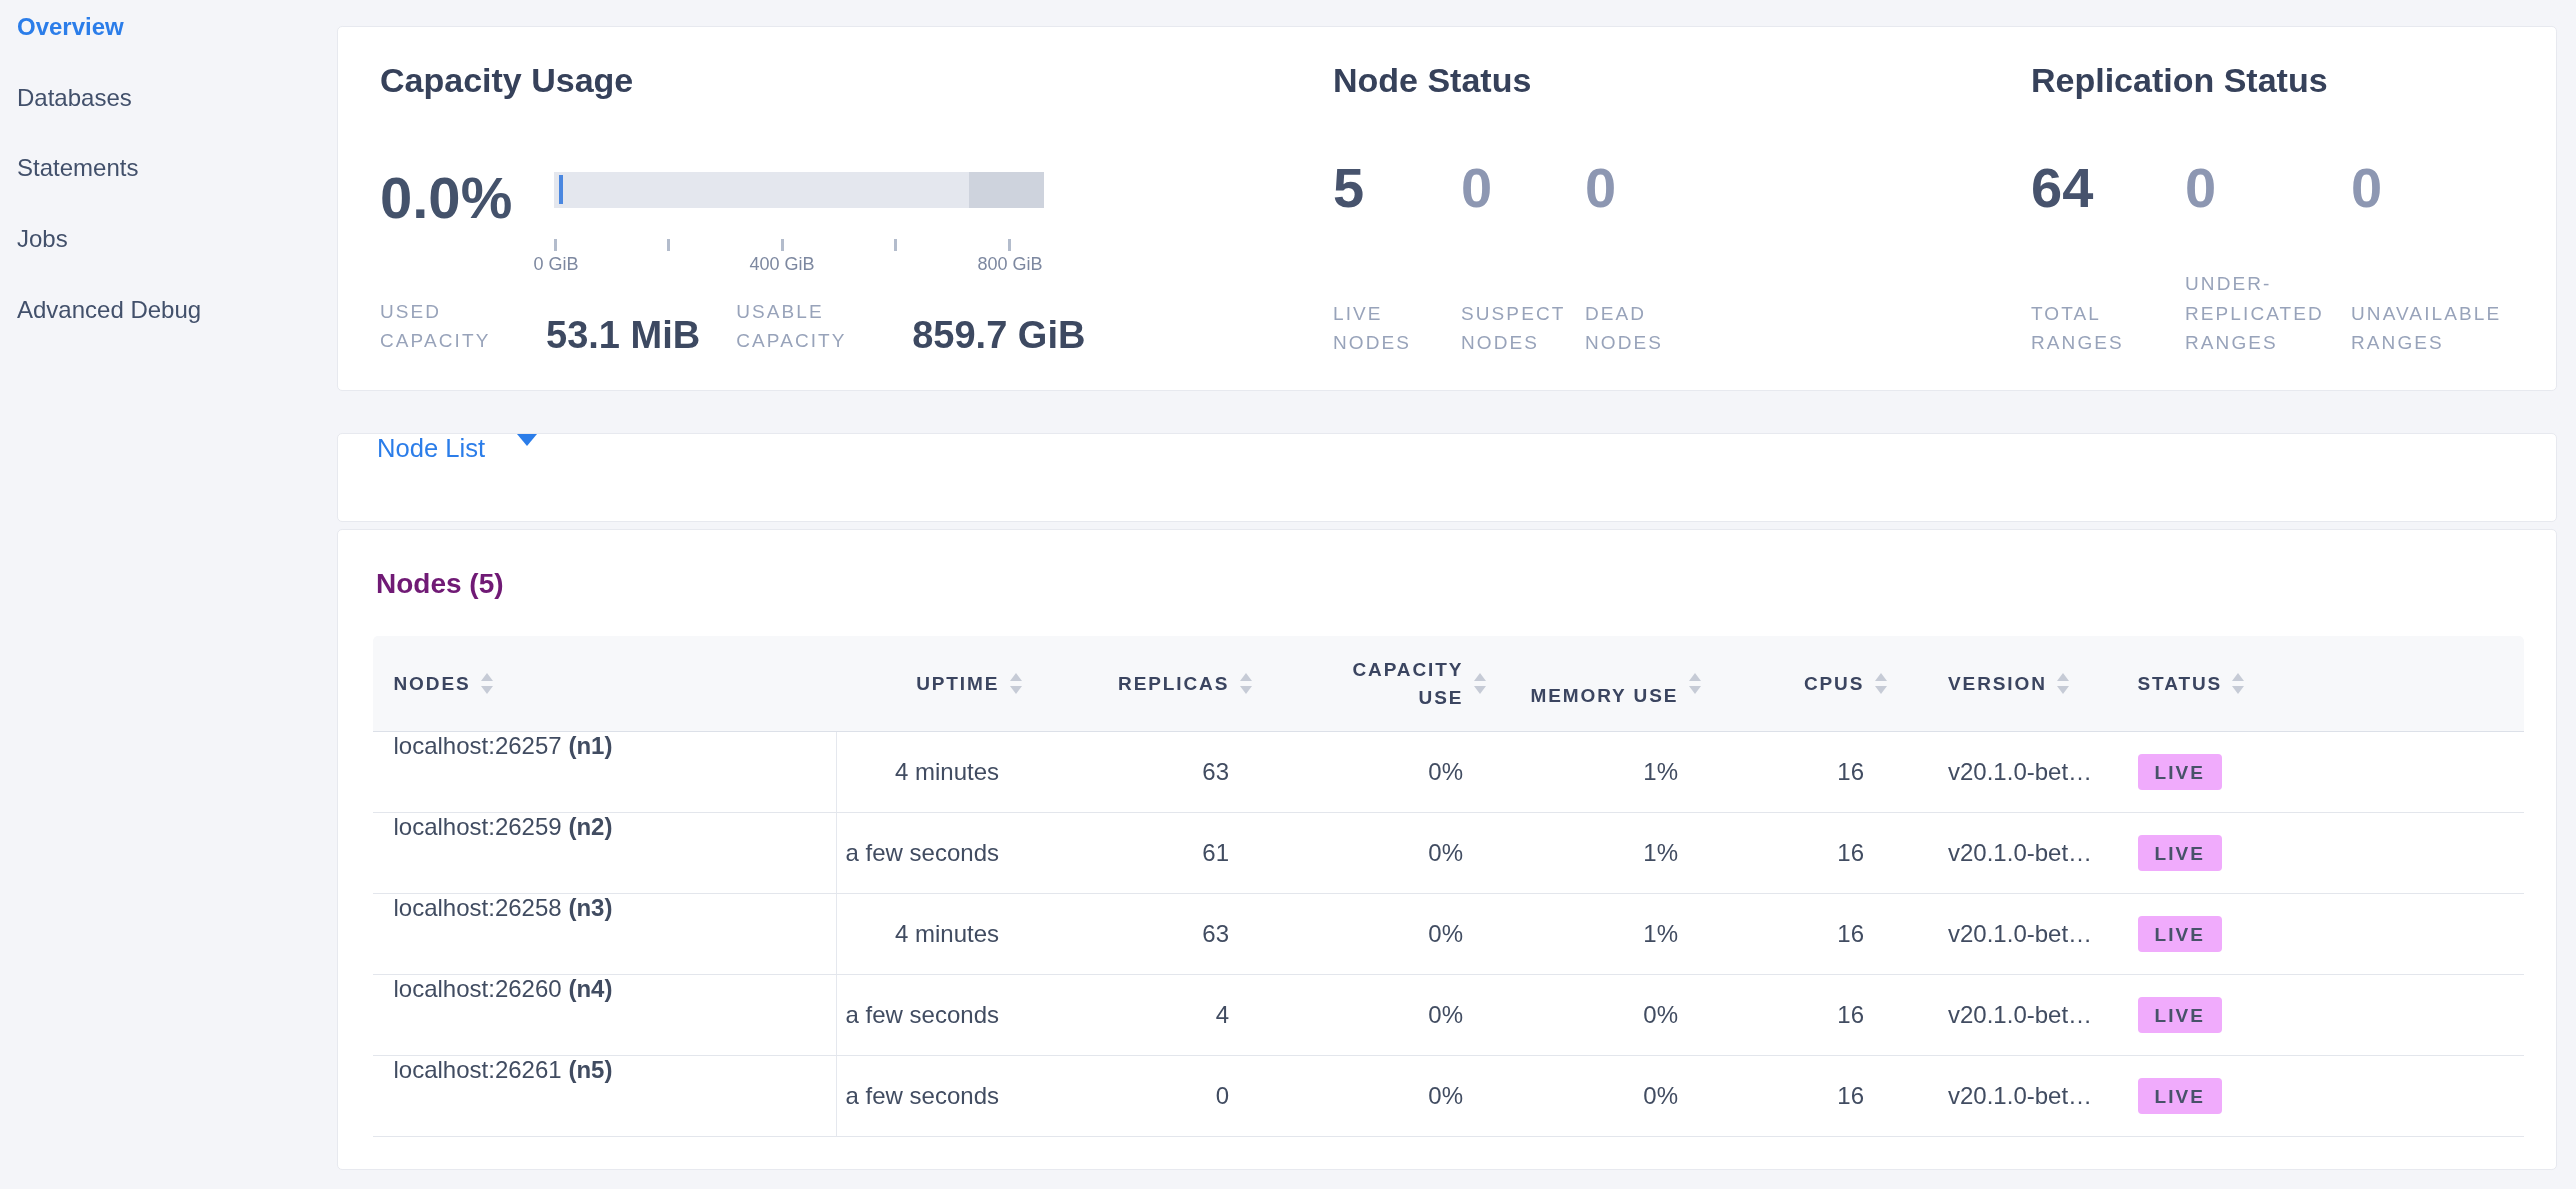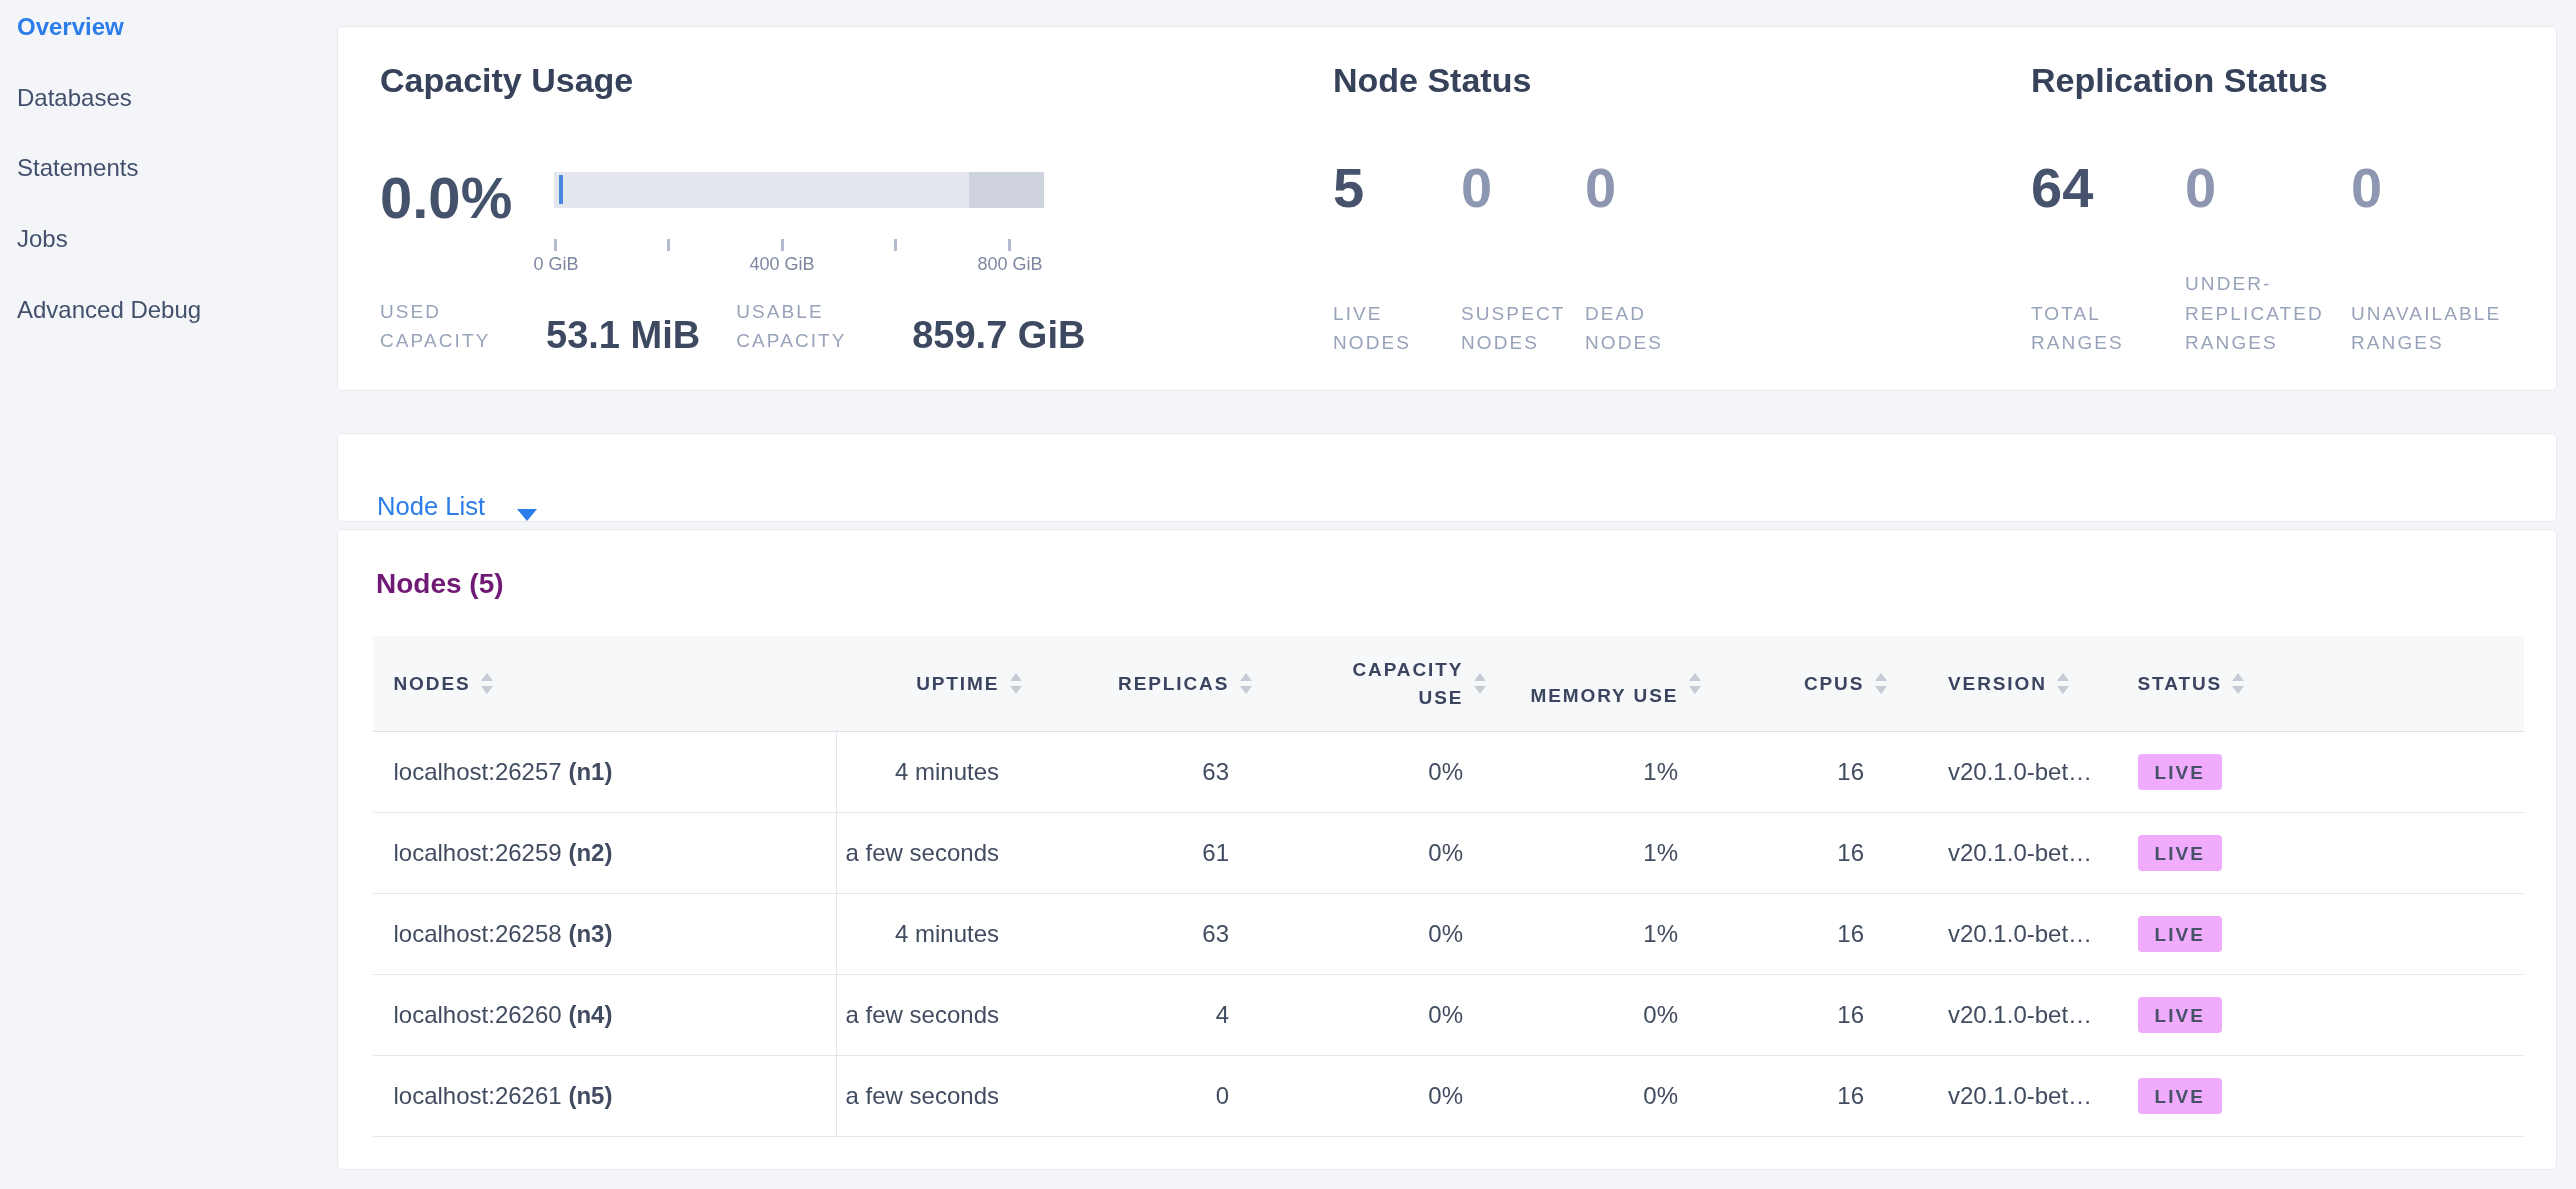--- a/index.html
+++ b/index.html
@@ -49,21 +49,21 @@
 
   
   .stats { position:absolute; top:133px; display:flex; }
   .stat  { display:flex; flex-direction:column; height:198px; }
   .stat .num  { font-size:56px; line-height:1; font-weight:600; }
   .num-dark   { color:#47536d; }
   .num-light  { color:#8d97b2; }
   .stat .small-caps { margin-top:auto; }
 
   
-  .nodelist { position:absolute; left:39px; top:0; height:100%; display:flex; align-items:flex-end; cursor:pointer; }
+  .nodelist { position:absolute; left:39px; top:0; height:100%; display:flex; align-items:flex-start; cursor:pointer; }
   .nodelist-lbl { font-size:25.6px; color:#2b7de9; }
   .caret-down {
     margin-left:32px; width:0; height:0;
     border-left:10.2px solid transparent; border-right:10.2px solid transparent;
     border-top:12px solid #2b7de9;
   }
 
   
   .nodes-title { position:absolute; left:38px; top:38px; font-size:28px; font-weight:700; color:#701a75; }
   .tbl { position:absolute; left:35px; top:106px; width:2151px; }
@@ -85,21 +85,21 @@
   .th-l { padding-left:20.5px; }
   .th-version { padding-left:41px; }
   .th .lbl-wrap { line-height:1.45; }
   .lbl-narrow { width:121px; text-align:right; }
   .sort { display:inline-flex; flex-direction:column; gap:4.3px; margin-left:10.2px; flex:none; }
   .sort .tri-up { width:0;height:0;border-left:6.8px solid transparent;border-right:6.8px solid transparent;border-bottom:8.5px solid #c6cbd6; }
   .sort .tri-dn { width:0;height:0;border-left:6.8px solid transparent;border-right:6.8px solid transparent;border-top:8.5px solid #c6cbd6; }
 
   .tbody .trow { height:81px; border-bottom:1.7px solid #e3e6ec; background:#fff; font-size:24px; color:#414c61; }
   .td { white-space:nowrap; overflow:hidden; }
-  .td-nodes { padding-left:20.5px; border-right:1.7px solid #e5e8ee; height:100%; display:flex; align-items:center; cursor:pointer; }
+  .td-nodes { padding-left:20.5px; border-right:1.7px solid #e5e8ee; height:100%; display:flex; cursor:pointer; }
   .td-r { text-align:right; padding-right:43px; }
   .td-version { padding-left:41px; text-overflow:ellipsis; }
   .td-status { padding-left:20.5px; }
   .node-id { font-weight:700; margin-left:6.8px; }
 
   .badge {
     display:inline-block; background:#f0abfc; color:#475269;
     font-size:19px; font-weight:700; letter-spacing:2.1px;
     padding:8.5px 17px; border-radius:4px; line-height:1;
   }

